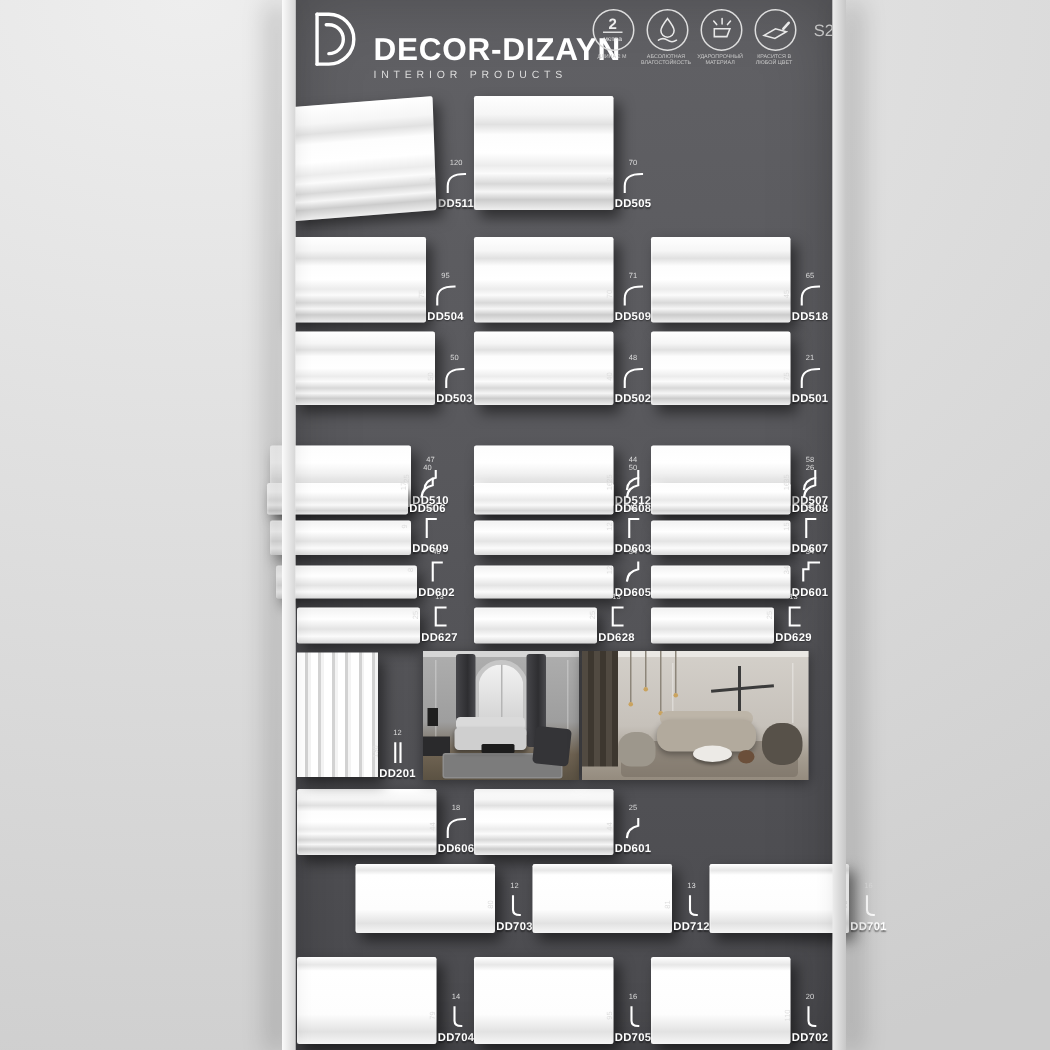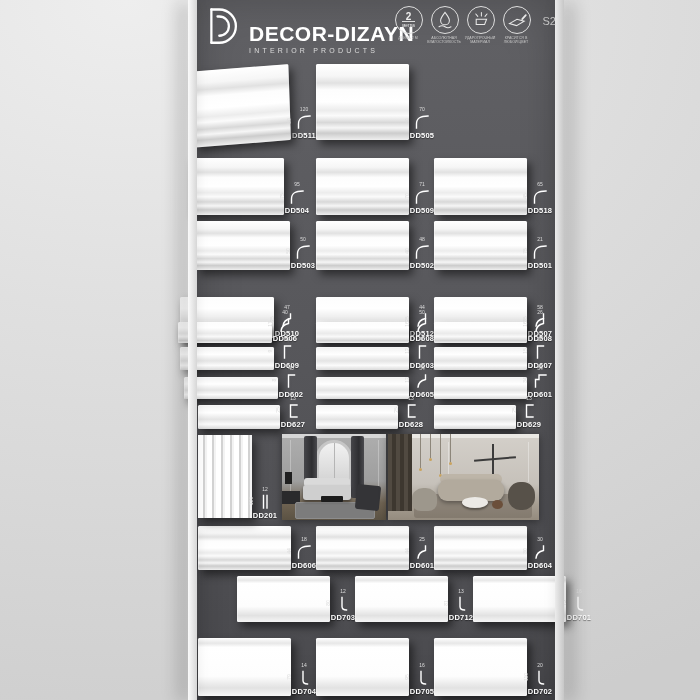--- a/index.html
+++ b/index.html
@@ -411,30 +411,20 @@
         <div class="cell">
           <div class="sample" style="height: 44px; width: 93px;"></div>
           <div class="label">
             <div class="dimw">25</div>
             <div class="gl"><span class="dimh">44</span><svg width="18" height="17" viewBox="0 0 18 17">
                 <path d="M5 15 Q5.5 9 12.5 7.5 V3" stroke="#ffffff" stroke-width="1.4" fill="none" stroke-linecap="square"></path>
               </svg></div>
             <div class="code">DD601</div>
           </div>
         </div>
-        <div class="cell">
-          <div class="sample" style="height: 44px; width: 93px;"></div>
-          <div class="label">
-            <div class="dimw">30</div>
-            <div class="gl"><span class="dimh">30</span><svg width="18" height="17" viewBox="0 0 18 17">
-                <path d="M5 15 Q5.5 9 12.5 7.5 V3" stroke="#ffffff" stroke-width="1.4" fill="none" stroke-linecap="square"></path>
-              </svg></div>
-            <div class="code">DD604</div>
-          </div>
-        </div>
       </div>
       <div class="prow plinth" style="top: 576px; height: 46px; padding-left: 39px;">
         <div class="cell">
           <div class="sample" style="height: 46px; width: 96px;"></div>
           <div class="label">
             <div class="dimw">12</div>
             <div class="gl"><span class="dimh">80</span><svg width="18" height="17" viewBox="0 0 18 17">
                 <path d="M8 2.5 V11.5 Q8 15 12.5 15" stroke="#ffffff" stroke-width="1.4" fill="none" stroke-linecap="square"></path>
               </svg></div>
             <div class="code">DD703</div>

